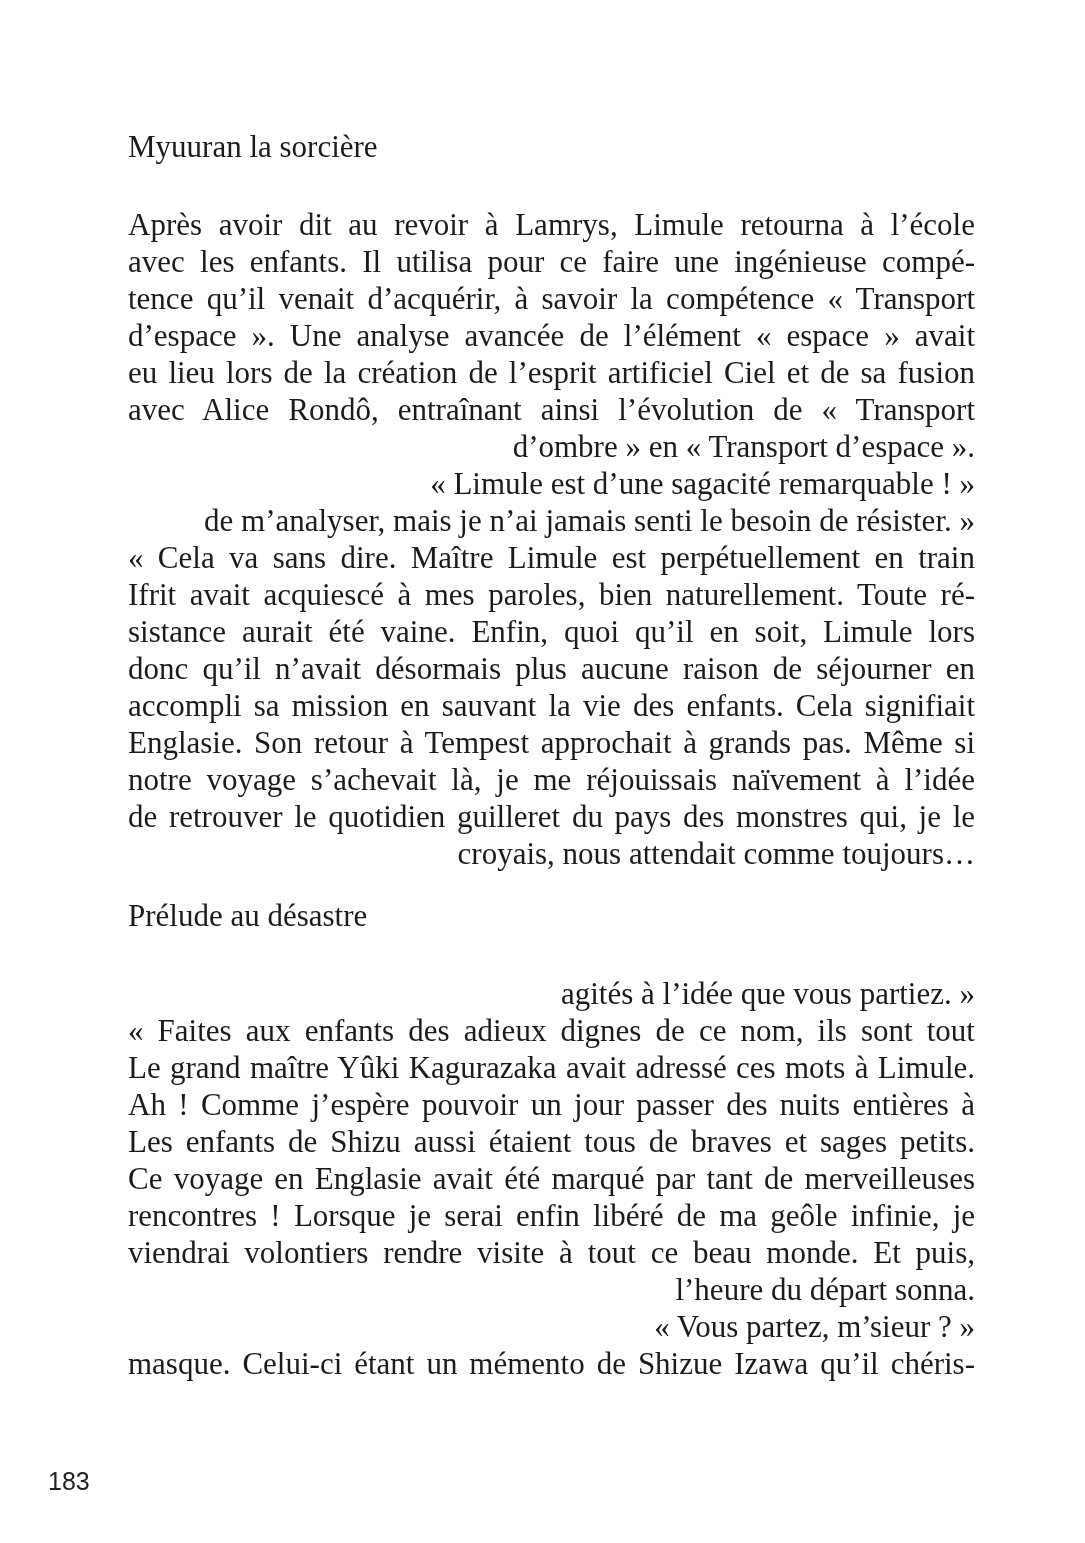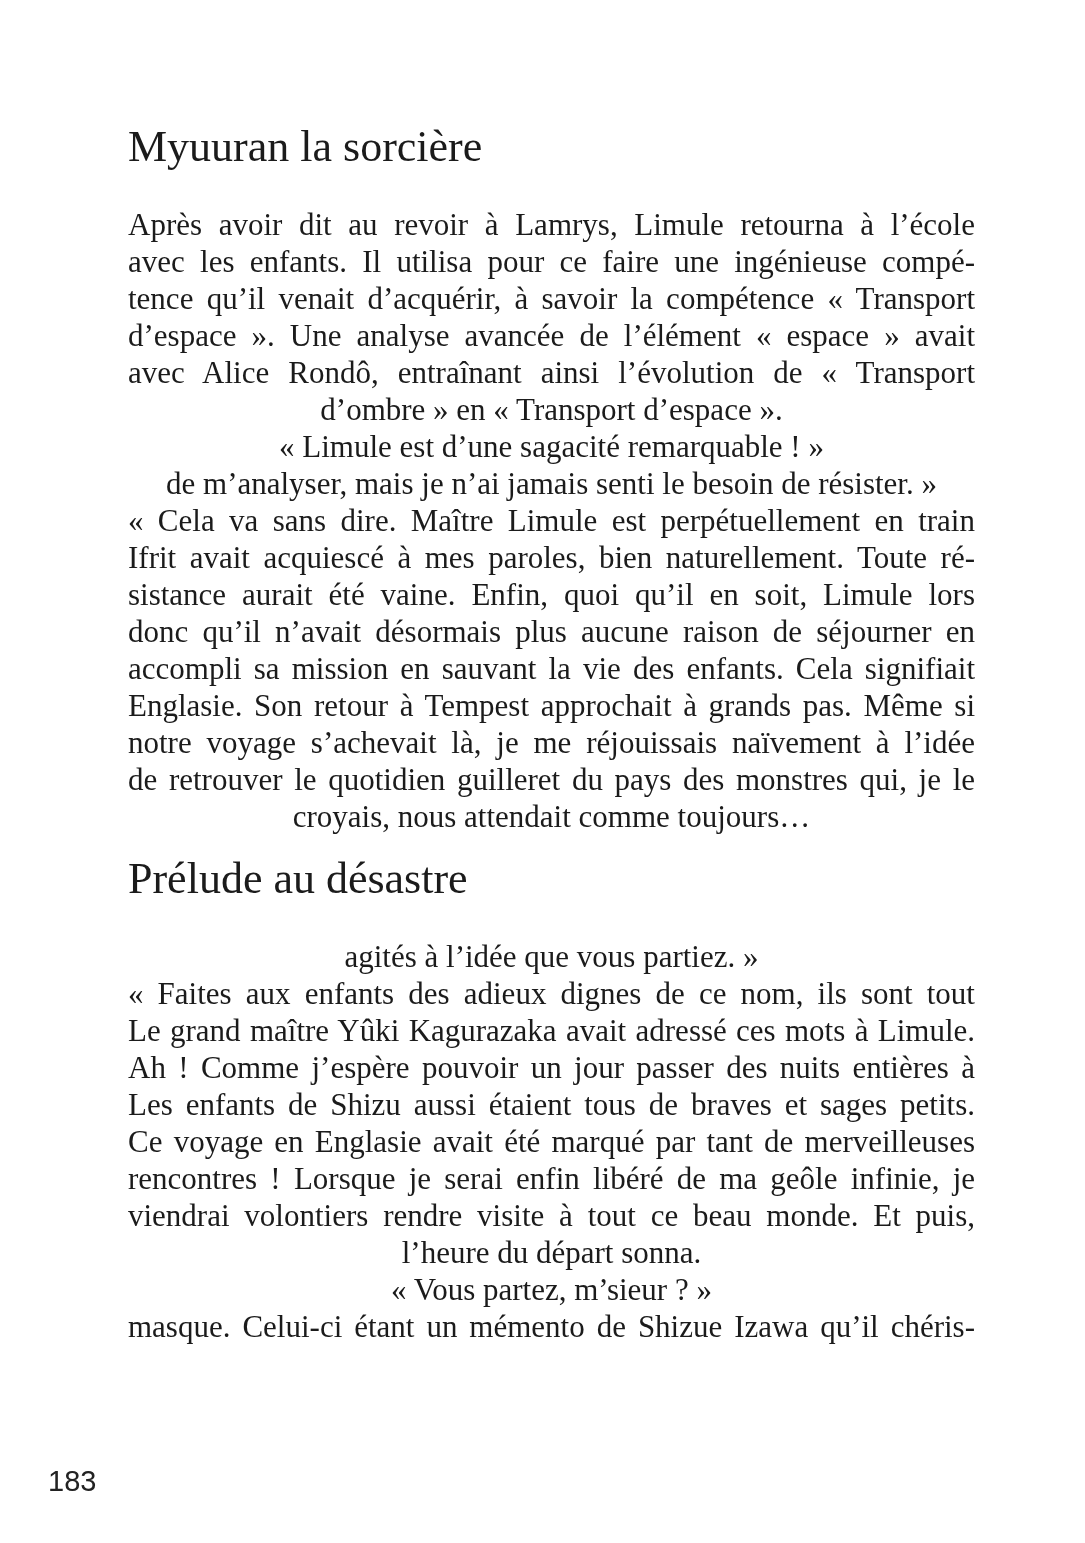--- a/index.html
+++ b/index.html
@@ -17,65 +17,66 @@
     font-family: "Liberation Serif", "DejaVu Serif", serif;
   }
   .content {
     position: absolute;
     left: 128px;
     top: 0;
     width: 847px;
     padding-top: 124px;
   }
   .heading {
-    font-size: 44px;
+    font-size: 31px;
     line-height: 46px;
     font-weight: normal;
     margin: 0 0 36px 0;
     text-align: left;
     white-space: nowrap;
   }
   .block + .heading {
     margin-top: 21px;
   }
   .block {
     margin: 0;
   }
   .line {
     font-size: 31px;
     line-height: 37px;
-    text-align: center;
+    text-align: right;
     white-space: nowrap;
   }
   .line.j {
     white-space: normal;
     text-align: justify;
     text-align-last: justify;
   }
   .page-number {
     position: absolute;
     left: 48px;
     top: 1467px;
     font-family: "Liberation Sans", "DejaVu Sans", sans-serif;
-    font-size: 29px;
+    font-size: 25px;
     line-height: 29px;
     color: #222222;
   }
 </style>
 </head>
 <body>
 
 <div class="page" style="background: rgb(255, 255, 255); color: rgb(27, 27, 27);">
   <div class="content">
       <div class="heading">Myuuran la sorcière</div>
       <div class="block">
         <div class="line j">Après avoir dit au revoir à Lamrys, Limule retourna à l’école</div>
         <div class="line j">avec les enfants. Il utilisa pour ce faire une ingénieuse compé-</div>
         <div class="line j">tence qu’il venait d’acquérir, à savoir la compétence « Transport</div>
         <div class="line j">d’espace ». Une analyse avancée de l’élément « espace » avait</div>
+        <div class="line j">eu lieu lors de la création de l’esprit artificiel Ciel et de sa fusion</div>
         <div class="line j">avec Alice Rondô, entraînant ainsi l’évolution de « Transport</div>
         <div class="line">d’ombre » en « Transport d’espace ».</div>
         <div class="line">« Limule est d’une sagacité remarquable ! »</div>
         <div class="line">de m’analyser, mais je n’ai jamais senti le besoin de résister. »</div>
         <div class="line j">« Cela va sans dire. Maître Limule est perpétuellement en train</div>
         <div class="line j">Ifrit avait acquiescé à mes paroles, bien naturellement. Toute ré-</div>
         <div class="line j">sistance aurait été vaine. Enfin, quoi qu’il en soit, Limule lors</div>
         <div class="line j">donc qu’il n’avait désormais plus aucune raison de séjourner en</div>
         <div class="line j">accompli sa mission en sauvant la vie des enfants. Cela signifiait</div>
         <div class="line j">Englasie. Son retour à Tempest approchait à grands pas. Même si</div>

